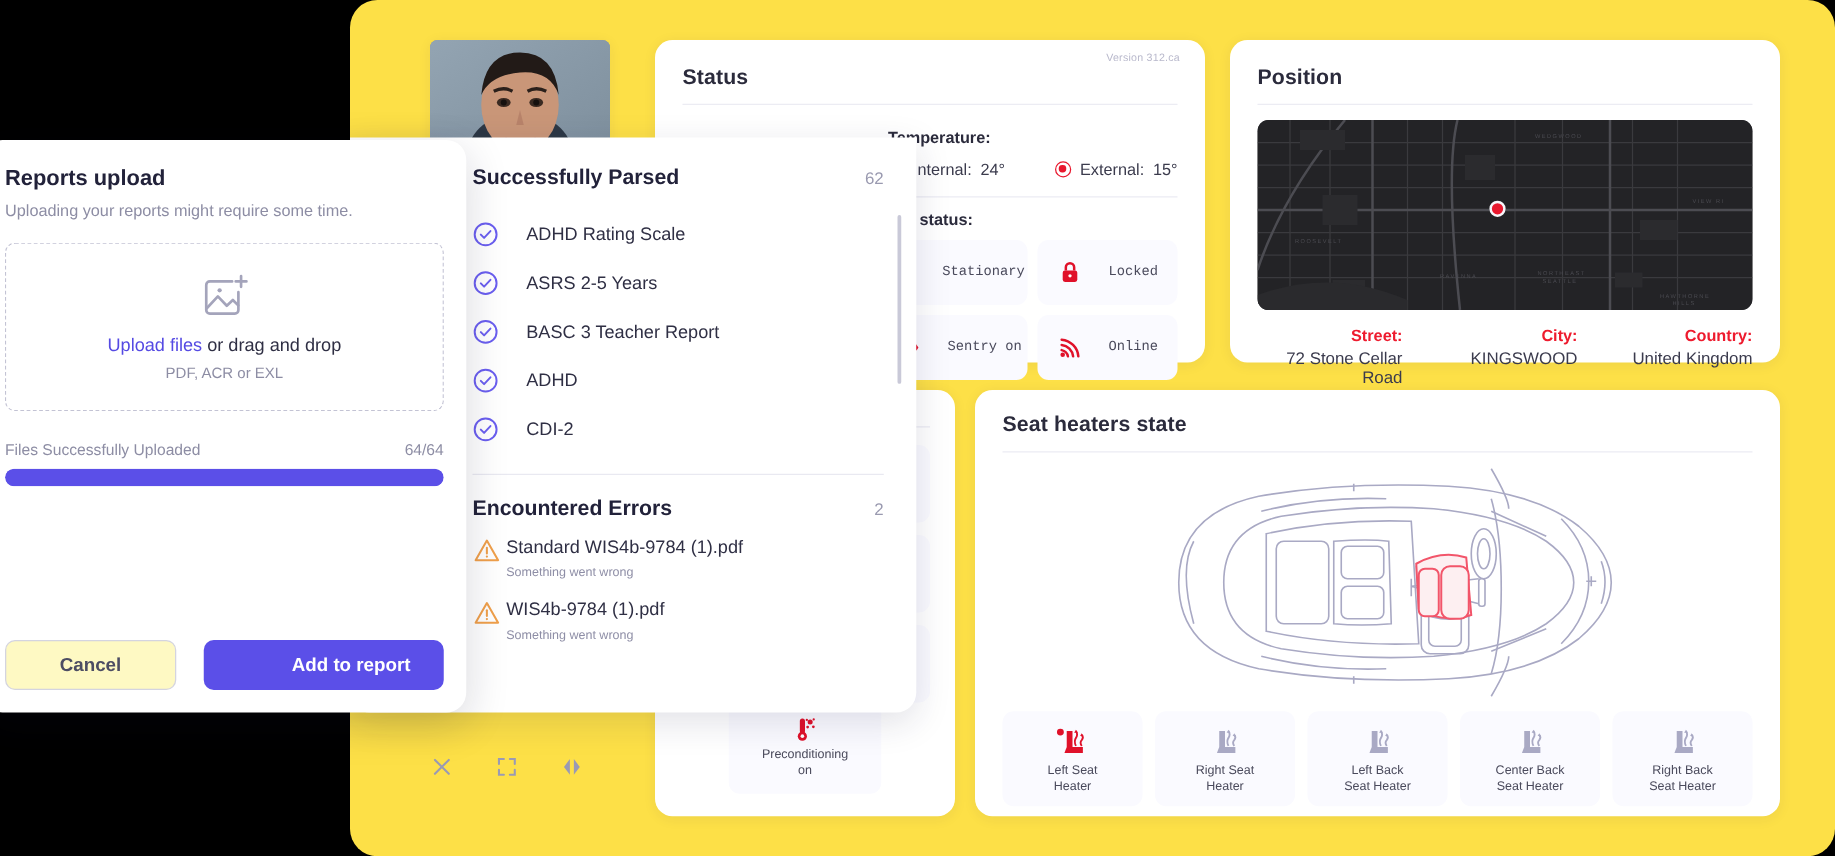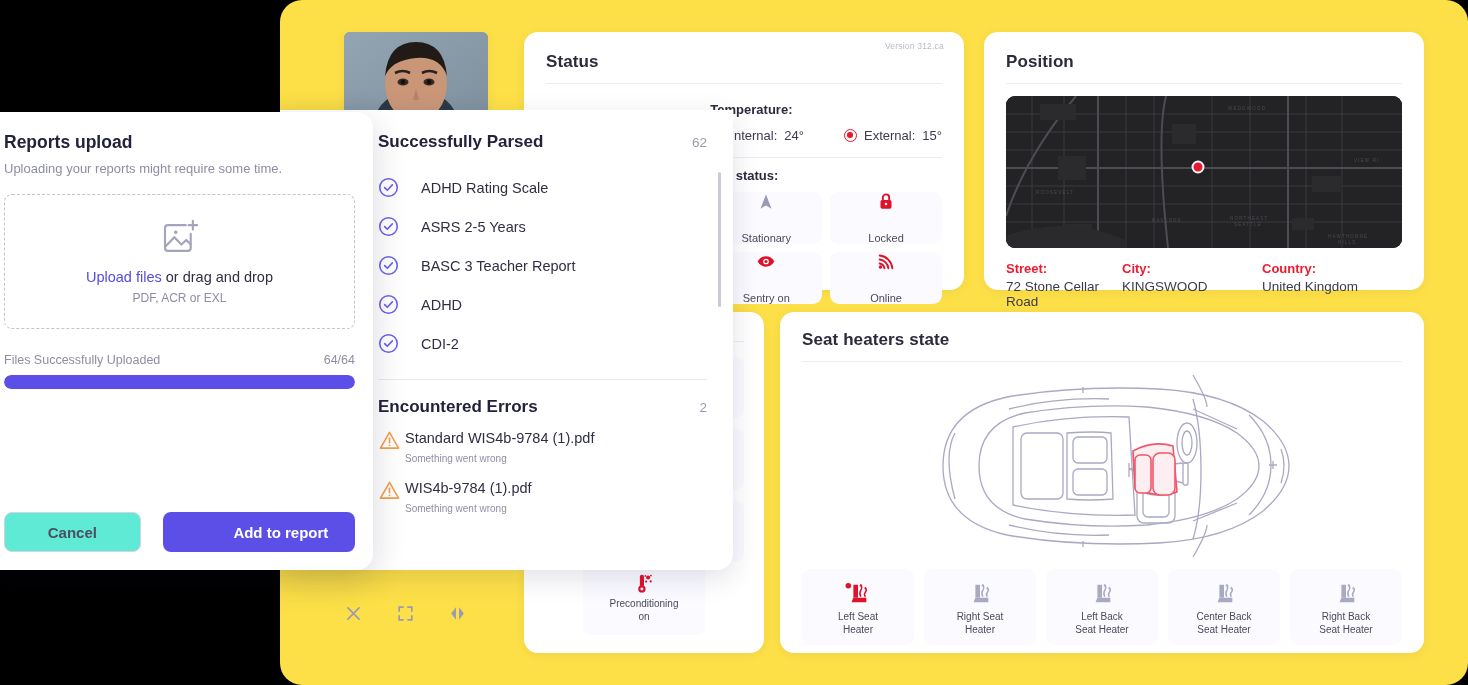--- a/index.html
+++ b/index.html
@@ -57,40 +57,40 @@
   .radio.on { border-color: #e8182e; position: relative; }
   .radio.on::after {
     content: ""; position: absolute; left: 2.4px; top: 2.4px;
     width: 5.6px; height: 5.6px; border-radius: 50%; background: #e8182e;
   }
   .temp-divider { height: 1px; background: #ececf3; margin: 14px 0 10px; }
   .carstatus-label { font-size: 13px; font-weight: bold; color: #2b2b3c; }
   .tiles { display: grid; grid-template-columns: 1fr 1fr; gap: 8px; margin-top: 9px; }
   .tile {
     background: #fafaff; border-radius: 9px; height: 52px;
-    display: flex; flex-direction: column; align-items: center; justify-content: center; gap: 21px;
+    display: flex; flex-direction: row; align-items: center; justify-content: center; gap: 21px; font-family: Liberation Mono, monospace;
   }
   .tile-label { font-size: 11px; color: #4a4a5c; }
   .tile svg { display: block; }
 
   
   #position-card { left: 704px; top: 32px; width: 440px; height: 258px; }
   #position-card .inner { padding: 20px 22px; }
   .map {
     margin-top: 12px; height: 152px; border-radius: 9px; overflow: hidden;
     background: #232326; position: relative;
   }
   .map-grid { position: absolute; inset: 0; }
   .map-pin {
     position: absolute; left: 48.5%; top: 47%; width: 13px; height: 13px;
     border-radius: 50%; background: #e8182e; border: 2px solid #f6f6fa;
     transform: translate(-50%,-50%);
   }
   .addr-row { display: flex; margin-top: 13px; }
-  .addr-col { flex: 1; }
+  .addr-col { flex: 1; text-align: right; }
   .addr-col.c2 { flex: 0 0 140px; }
   .addr-key { font-size: 13px; font-weight: bold; color: #ee1b2e; }
   .addr-val { font-size: 13.5px; color: #3b3b4d; margin-top: 3px; }
 
   
   #seat-card { left: 500px; top: 312px; width: 644px; height: 341px; }
   #seat-card .inner { padding: 18px 22px; height: 100%; }
   .car-art { height: 195px; display: flex; align-items: center; justify-content: center; margin-top: 6px; }
   .heater-row { display: flex; gap: 10px; margin-top: 6px; }
   .heater-tile {
@@ -165,21 +165,21 @@
   .dz-hint { font-size: 12px; color: #8d8da4; margin-top: 6px; }
   .prog-row { display: flex; margin-top: 24px; font-size: 12.5px; color: #8d8da4; }
   .prog-row .lbl { flex: 1; }
   .prog-track { margin-top: 8px; height: 14px; border-radius: 8px; background: #ededf5; overflow: hidden; }
   .prog-fill { height: 100%; background: #5b4fe8; border-radius: 8px; }
   .dlg-actions { display: flex; gap: 22px; position: absolute; left: 18px; right: 18px; bottom: 18px; }
   .btn {
     height: 40px; border-radius: 8px; font-size: 15px; font-weight: bold;
     display: flex; align-items: center; justify-content: center; cursor: pointer;
   }
-  .btn-cancel { flex: 1; border: 1.3px solid #d4d4e0; background: #5eead4; color: #4d4d63; }
+  .btn-cancel { flex: 1; border: 1.3px solid #d4d4e0; background: #fef9c3; color: #4d4d63; }
   .btn-primary { flex: 1.1; background: #5b4fe8; color: #ffffff; padding-left: 44px; }
 </style>
 </head>
 <body>
 
 <div id="root">
 
   <div class="dashboard">
 
     <div id="avatar-card" class="card">

